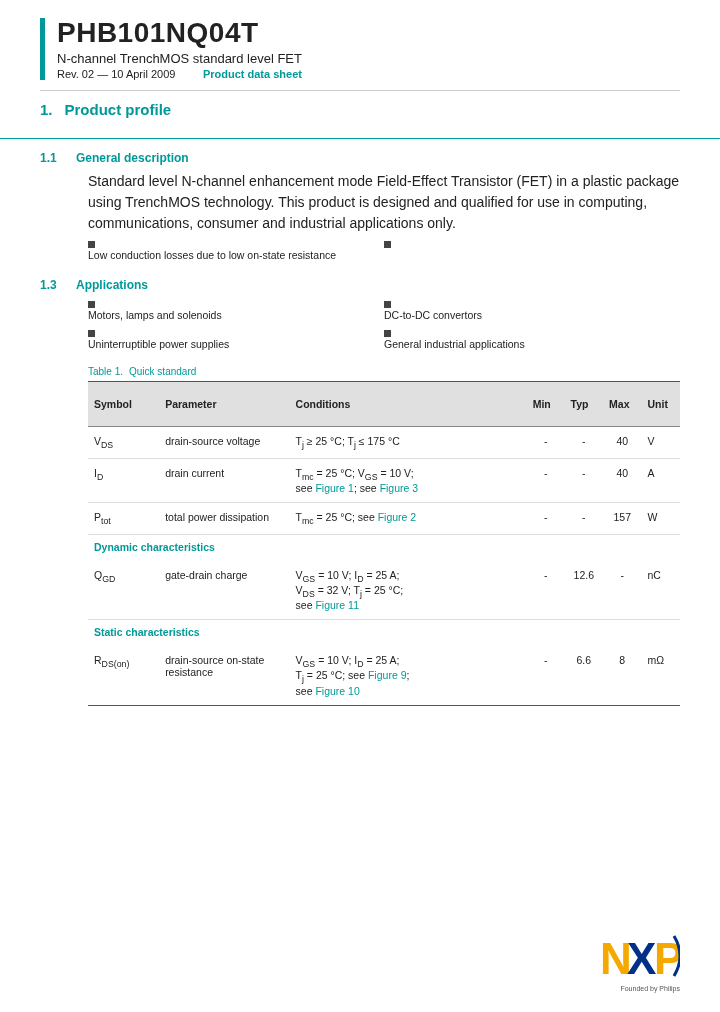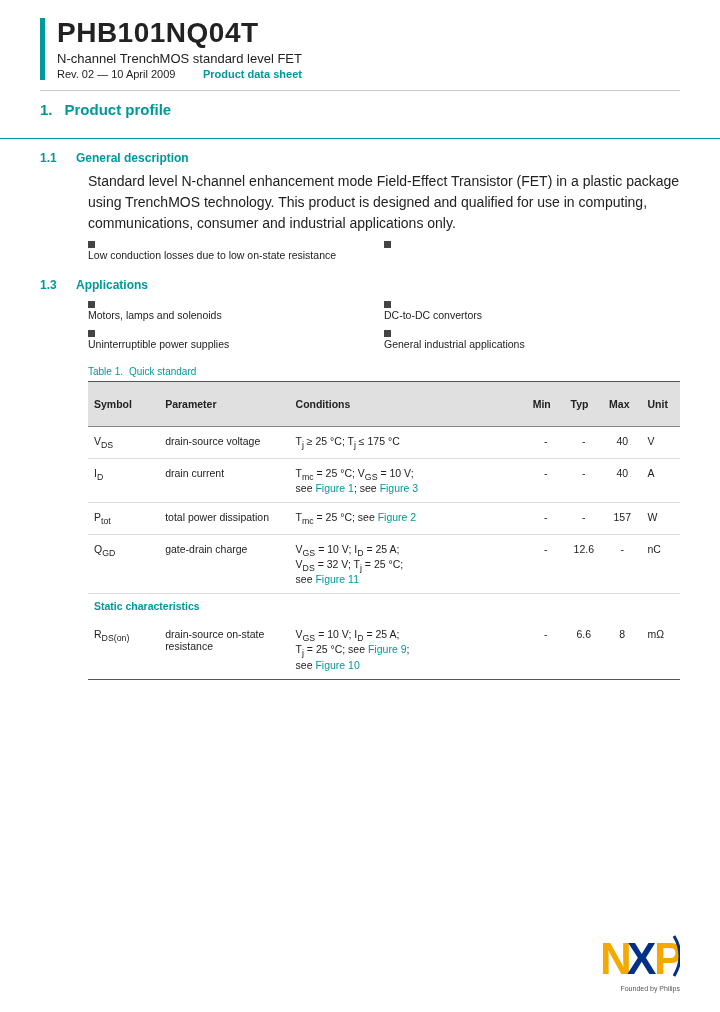--- a/index.html
+++ b/index.html
@@ -327,20 +327,23 @@
         <tr>
           <td>P<sub>tot</sub></td>
           <td>total power dissipation</td>
           <td>T<sub>mc</sub> = 25 °C; see <a class="link-text">Figure 2</a></td>
           <td class="center">-</td>
           <td class="center">-</td>
           <td class="center">157</td>
           <td>W</td>
         </tr>
 
+        <tr class="section-row">
+          <td colspan="7">Dynamic characteristics</td>
+        </tr>
 
         <tr>
           <td>Q<sub>GD</sub></td>
           <td>gate-drain charge</td>
           <td>V<sub>GS</sub> = 10 V; I<sub>D</sub> = 25 A;<br>V<sub>DS</sub> = 32 V; T<sub>j</sub> = 25 °C;<br>see <a class="link-text">Figure 11</a></td>
           <td class="center">-</td>
           <td class="center">12.6</td>
           <td class="center">-</td>
           <td>nC</td>
         </tr>

